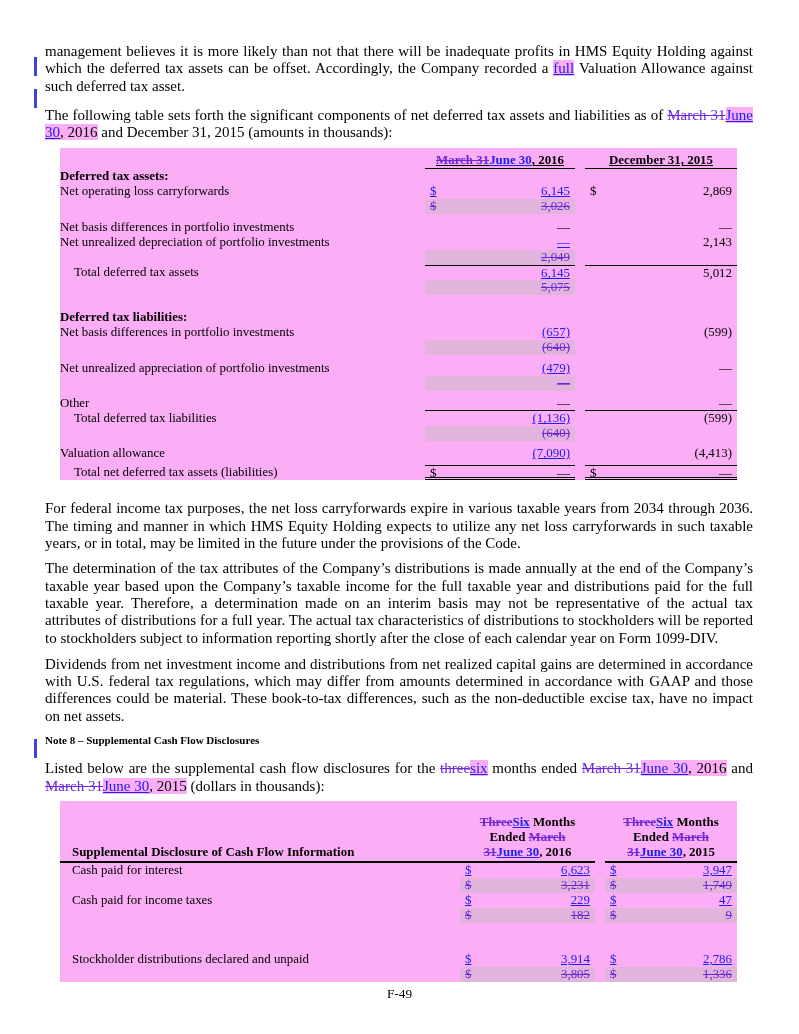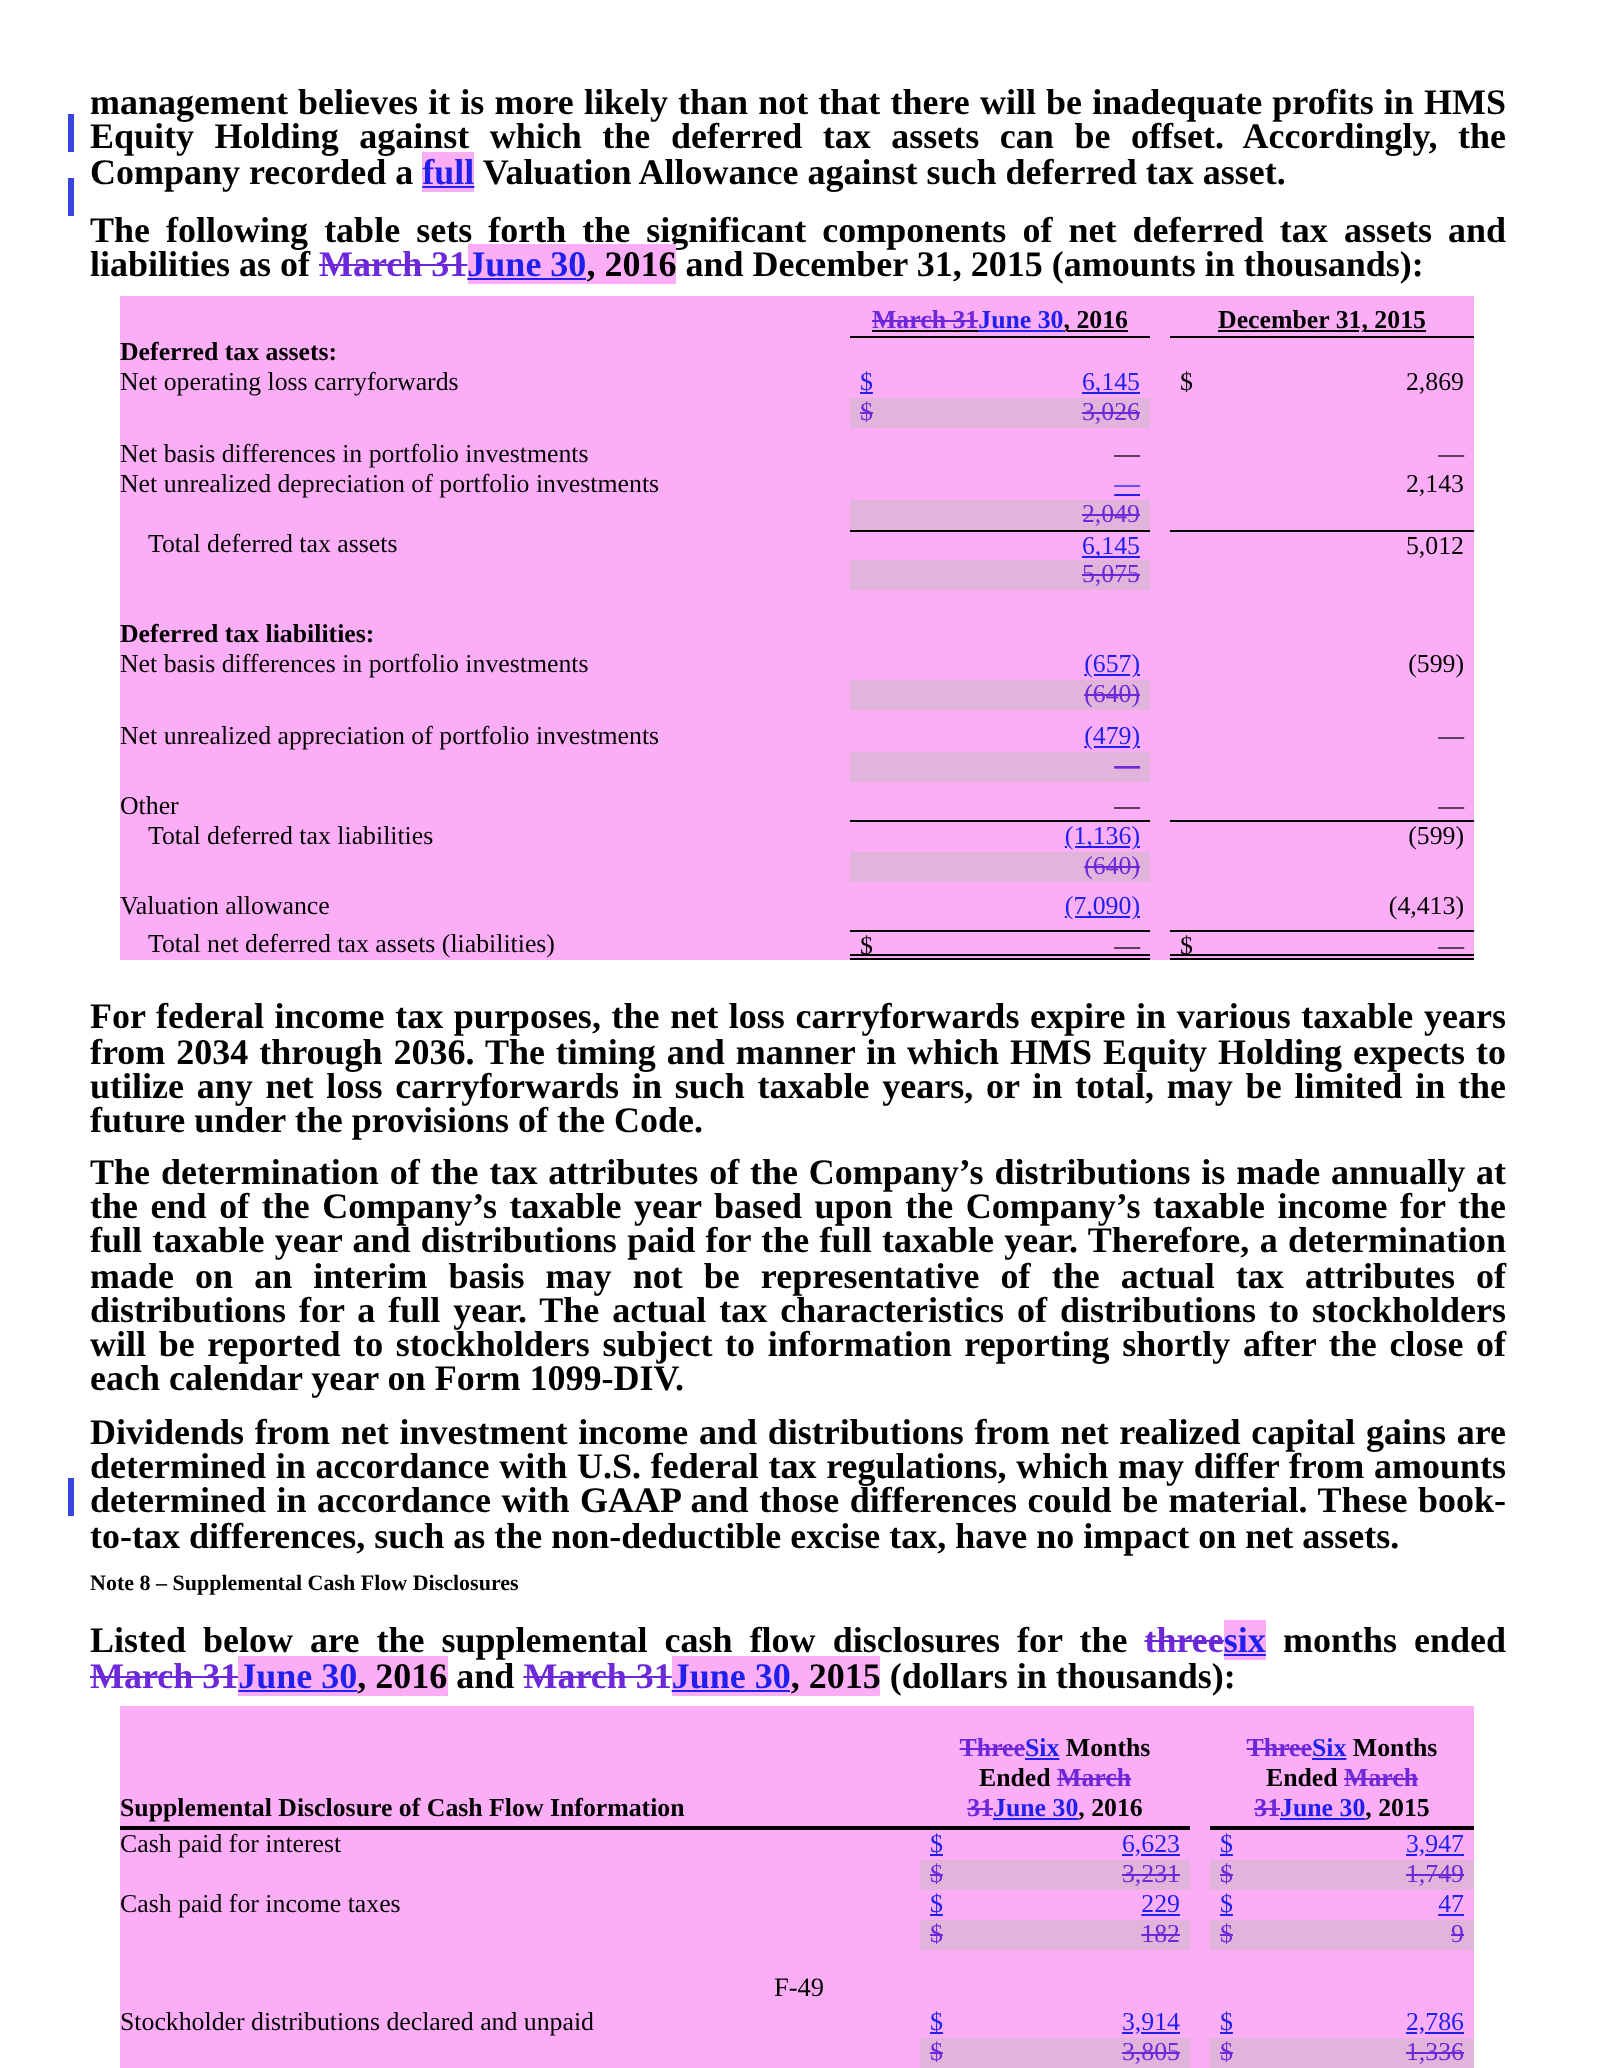--- a/index.html
+++ b/index.html
@@ -2,21 +2,21 @@
 <html><head>
 <meta charset="utf-8">
 <style>
   * { margin:0; padding:0; box-sizing:border-box; }
   html,body { background:#ffffff; }
   body { font-family:"Liberation Serif","DejaVu Serif",serif; color:#000; }
   .page { position:relative; width:799px; height:1034px; background:#fff; overflow:hidden; }
   .content { padding:43px 46px 0 45px; }
 
   
-  .para { font-size:18px; line-height:17.3px; text-align:justify; margin:0 0 12px 0;font-weight:bold; }
+  .para { font-size:15px; line-height:17.3px; text-align:justify; margin:0 0 12px 0; }
   #p2 { margin-bottom:7px; }
   #p3 { margin-bottom:8px; }
   #p4 { margin-bottom:9px; }
   #p5 { margin-bottom:7px; }
   .noteheading { font-size:11px; line-height:17.3px; font-weight:bold; margin:0 0 11px 0; }
   #p6 { margin-bottom:6px; }
 
   
   .r-n  { }
   .r-d  { color:#6d28d9; text-decoration:line-through; }
@@ -39,21 +39,21 @@
   .labpad { align-self:flex-end; }
 
   .trow { display:flex; height:15px; line-height:15px; }
   .sp { width:100%; }
   .lab { white-space:nowrap; overflow:hidden; }
   .b { font-weight:bold; }
   .ind { padding-left:14px; }
   .lb { border-bottom:2px solid #000; }
 
   .labw1 { width:365px; } .c1w1 { width:150px; } .c2w1 { width:152px; }
-  .labw2 { width:400px; } .c1w2 { width:135px; } .c2w2 { width:132px; }
+  .labw2 { width:400px;padding-left:12px; } .c1w2 { width:135px; } .c2w2 { width:132px; }
   .gapw { width:10px; }
 
   .num { display:flex; justify-content:space-between; padding:0 5px; }
   .sb { background:#e2b3db; }
   .bt { border-top:1px solid #000; }
   .bb { border-bottom:1px solid #000; }
   .dbb { border-bottom:3px double #000; }
 
   .footer { position:absolute; top:986px; left:0; width:100%; text-align:center; font-size:13.3px; }
 </style>

